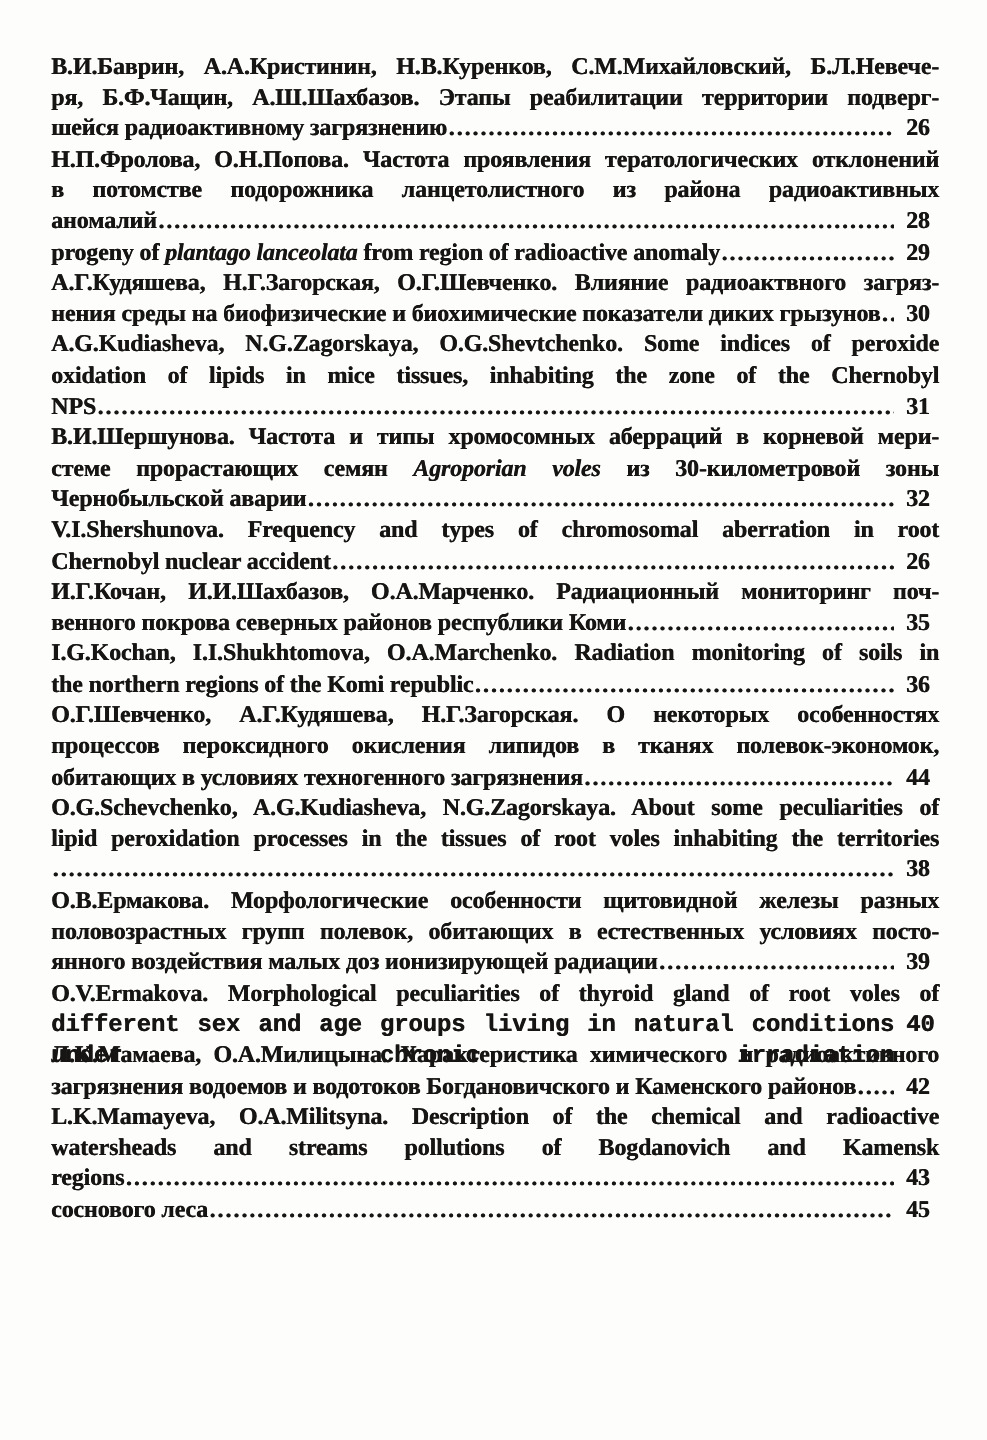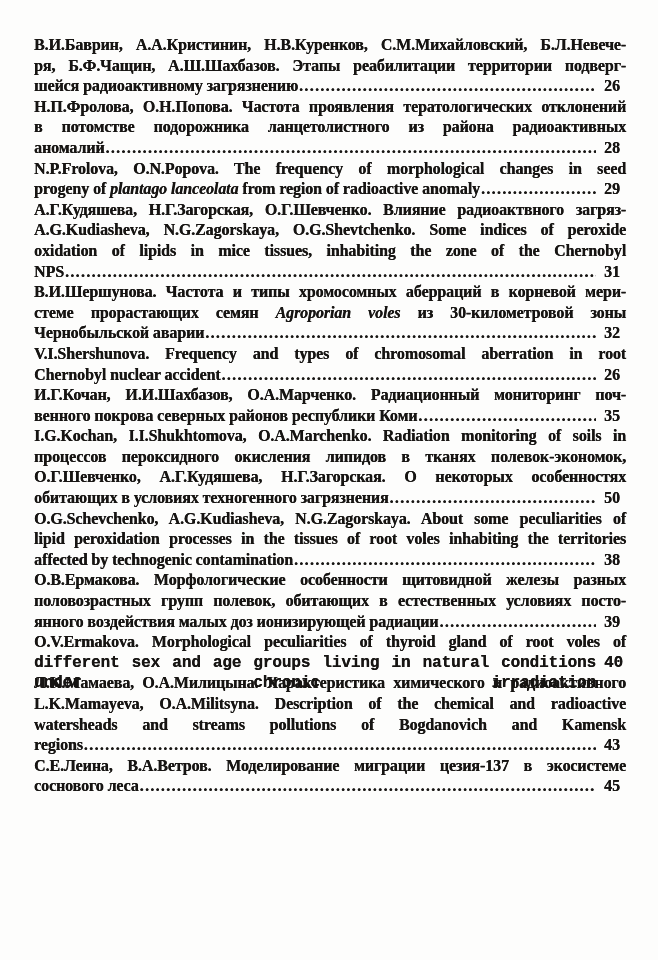--- a/index.html
+++ b/index.html
@@ -100,29 +100,33 @@
       <div class="entry">
         <div class="line fill"><span class="t"><span>Н.П.Фролова, О.Н.Попова. Частота проявления тератологических отклонений</span></span></div>
         <div class="line fill"><span class="t"><span>в потомстве подорожника ланцетолистного из района радиоактивных</span></span></div>
         <div class="line leader">
           <span class="t"><span>аномалий</span></span>
           <span class="dots"></span>
           <span class="pg">28</span>
         </div>
       </div>
       <div class="entry">
-        <div class="line fill"><span class="t"><span>N.P.Frolova, O.N.Popova. The frequency of morphological changes in seed</span></span></div>
         <div class="line leader">
           <span class="t"><span>progeny of </span><i>plantago lanceolata</i><span> from region of radioactive anomaly</span></span>
           <span class="dots"></span>
           <span class="pg">29</span>
         </div>
       </div>
       <div class="entry">
         <div class="line fill"><span class="t"><span>А.Г.Кудяшева, Н.Г.Загорская, О.Г.Шевченко. Влияние радиоактвного загряз-</span></span></div>
+        <div class="line leader">
+          <span class="t"><span>нения среды на биофизические и биохимические показатели диких грызунов</span></span>
+          <span class="dots"></span>
+          <span class="pg">30</span>
+        </div>
       </div>
       <div class="entry">
         <div class="line fill"><span class="t"><span>A.G.Kudiasheva, N.G.Zagorskaya, O.G.Shevtchenko. Some indices of peroxide</span></span></div>
         <div class="line fill"><span class="t"><span>oxidation of lipids in mice tissues, inhabiting the zone of the Chernobyl</span></span></div>
         <div class="line leader">
           <span class="t"><span>NPS</span></span>
           <span class="dots"></span>
           <span class="pg">31</span>
         </div>
       </div>
@@ -146,35 +150,39 @@
       <div class="entry">
         <div class="line fill"><span class="t"><span>И.Г.Кочан, И.И.Шахбазов, О.А.Марченко. Радиационный мониторинг поч-</span></span></div>
         <div class="line leader">
           <span class="t"><span>венного покрова северных районов республики Коми</span></span>
           <span class="dots"></span>
           <span class="pg">35</span>
         </div>
       </div>
       <div class="entry">
         <div class="line fill"><span class="t"><span>I.G.Kochan, I.I.Shukhtomova, O.A.Marchenko. Radiation monitoring of soils in</span></span></div>
-      </div>
-      <div class="entry">
+        <div class="line leader">
+          <span class="t"><span>the northern regions of the Komi republic</span></span>
+          <span class="dots"></span>
+          <span class="pg">36</span>
+        </div>
+      </div>
+      <div class="entry">
+        <div class="line fill"><span class="t"><span>О.Г.Шевченко, А.Г.Кудяшева, Н.Г.Загорская. О некоторых особенностях</span></span></div>
         <div class="line fill"><span class="t"><span>процессов пероксидного окисления липидов в тканях полевок-экономок,</span></span></div>
-        <div class="line fill"><span class="t"><span>О.Г.Шевченко, А.Г.Кудяшева, Н.Г.Загорская. О некоторых особенностях</span></span></div>
         <div class="line leader">
           <span class="t"><span>обитающих в условиях техногенного загрязнения</span></span>
           <span class="dots"></span>
-          <span class="pg">50</span>
+          <span class="pg">44</span>
         </div>
       </div>
       <div class="entry">
         <div class="line fill"><span class="t"><span>O.G.Schevchenko, A.G.Kudiasheva, N.G.Zagorskaya. About some peculiarities of</span></span></div>
         <div class="line fill"><span class="t"><span>lipid peroxidation processes in the tissues of root voles inhabiting the territories</span></span></div>
         <div class="line leader">
-          <span class="t"><span>affected by technogenic contamination</span></span>
           <span class="dots"></span>
           <span class="pg">38</span>
         </div>
       </div>
       <div class="entry">
         <div class="line fill"><span class="t"><span>О.В.Ермакова. Морфологические особенности щитовидной железы разных</span></span></div>
         <div class="line fill"><span class="t"><span>половозрастных групп полевок, обитающих в естественных условиях посто-</span></span></div>
         <div class="line leader">
           <span class="t"><span>янного воздействия малых доз ионизирующей радиации</span></span>
           <span class="dots"></span>
@@ -183,32 +191,36 @@
       </div>
       <div class="entry">
         <div class="line fill"><span class="t"><span>O.V.Ermakova. Morphological peculiarities of thyroid gland of root voles of</span></span></div>
         <div class="line endpage">
           <span class="t"><span>different sex and age groups living in natural conditions under chronic irradiation</span></span>
           <span class="pg">40</span>
         </div>
       </div>
       <div class="entry">
         <div class="line fill"><span class="t"><span>Л.К.Мамаева, О.А.Милицына. Характеристика химического и радиоактивного</span></span></div>
+        <div class="line leader">
+          <span class="t"><span>загрязнения водоемов и водотоков Богдановичского и Каменского районов</span></span>
+          <span class="dots"></span>
+          <span class="pg">42</span>
+        </div>
       </div>
       <div class="entry">
         <div class="line fill"><span class="t"><span>L.K.Mamayeva, O.A.Militsyna. Description of the chemical and radioactive</span></span></div>
         <div class="line fill"><span class="t"><span>watersheads and streams pollutions of Bogdanovich and Kamensk</span></span></div>
         <div class="line leader">
           <span class="t"><span>regions</span></span>
           <span class="dots"></span>
           <span class="pg">43</span>
         </div>
       </div>
       <div class="entry">
-        <div class="line fill"><span class="t"><span>С.Е.Леина, В.А.Ветров. Моделирование миграции цезия-137 в экосистеме</span></span></div>
         <div class="line leader">
           <span class="t"><span>соснового леса</span></span>
           <span class="dots"></span>
           <span class="pg">45</span>
         </div>
       </div>
     </div>
 </div>
 
 </body></html>

